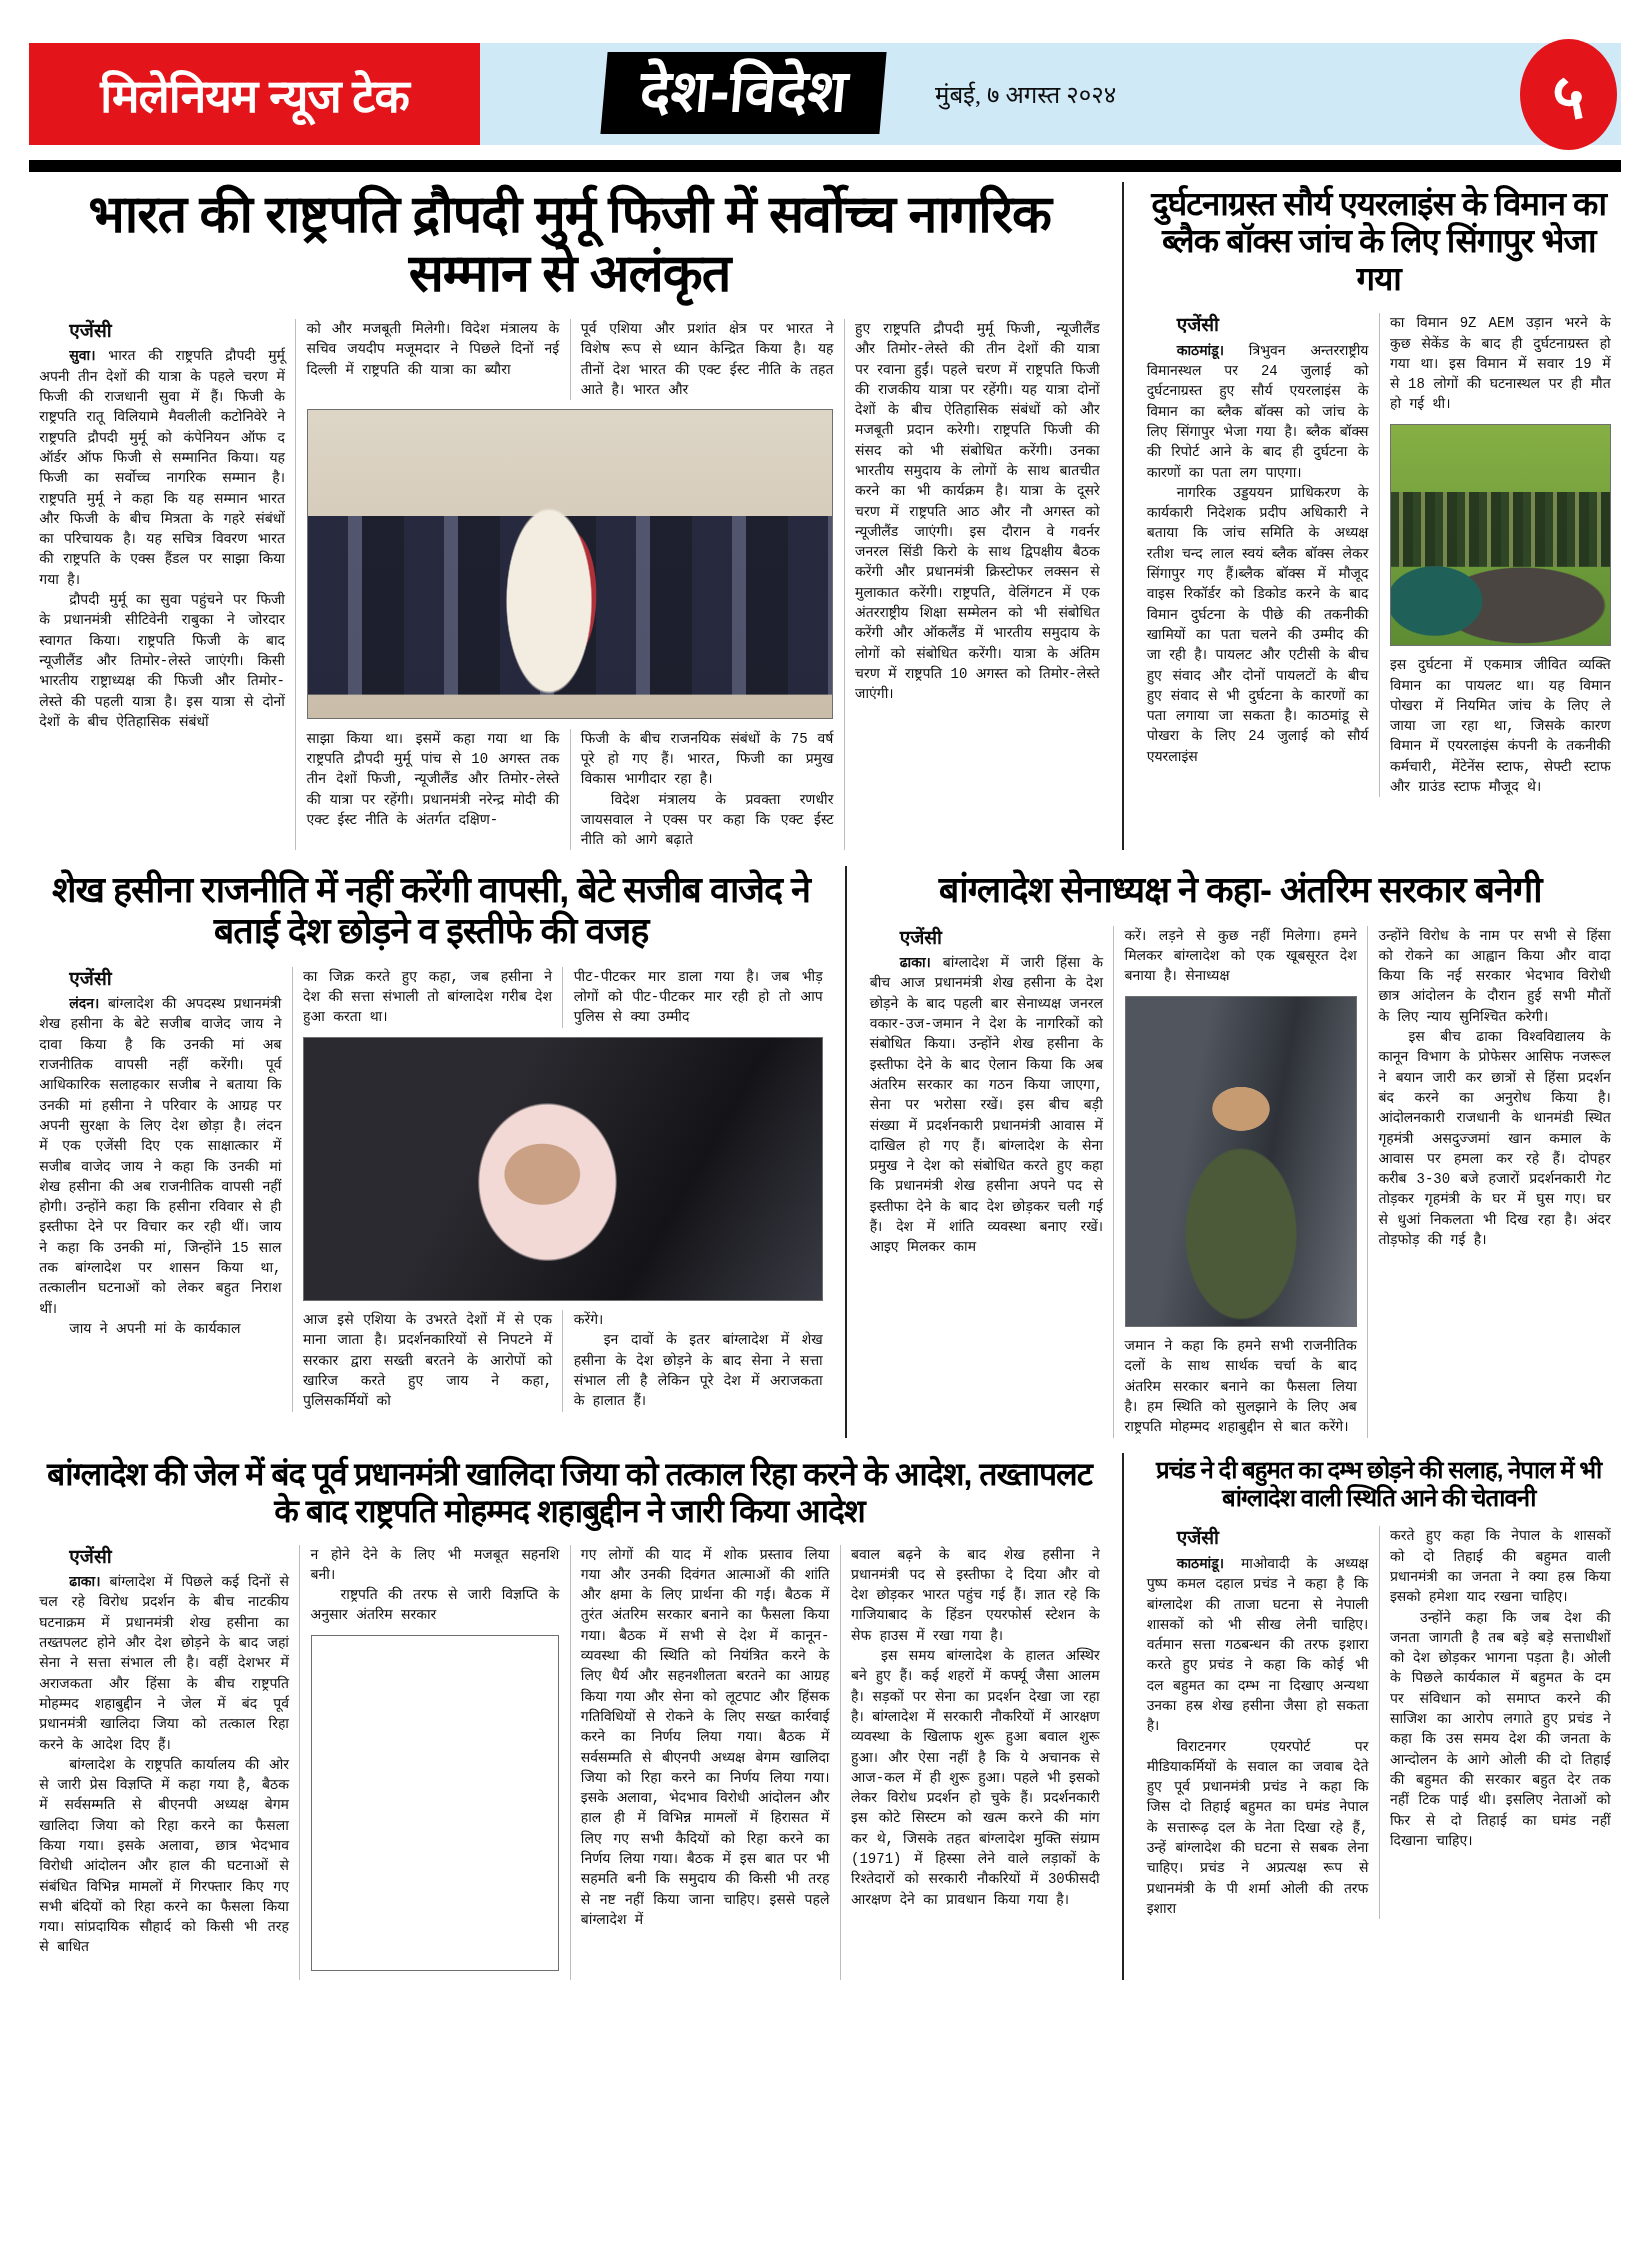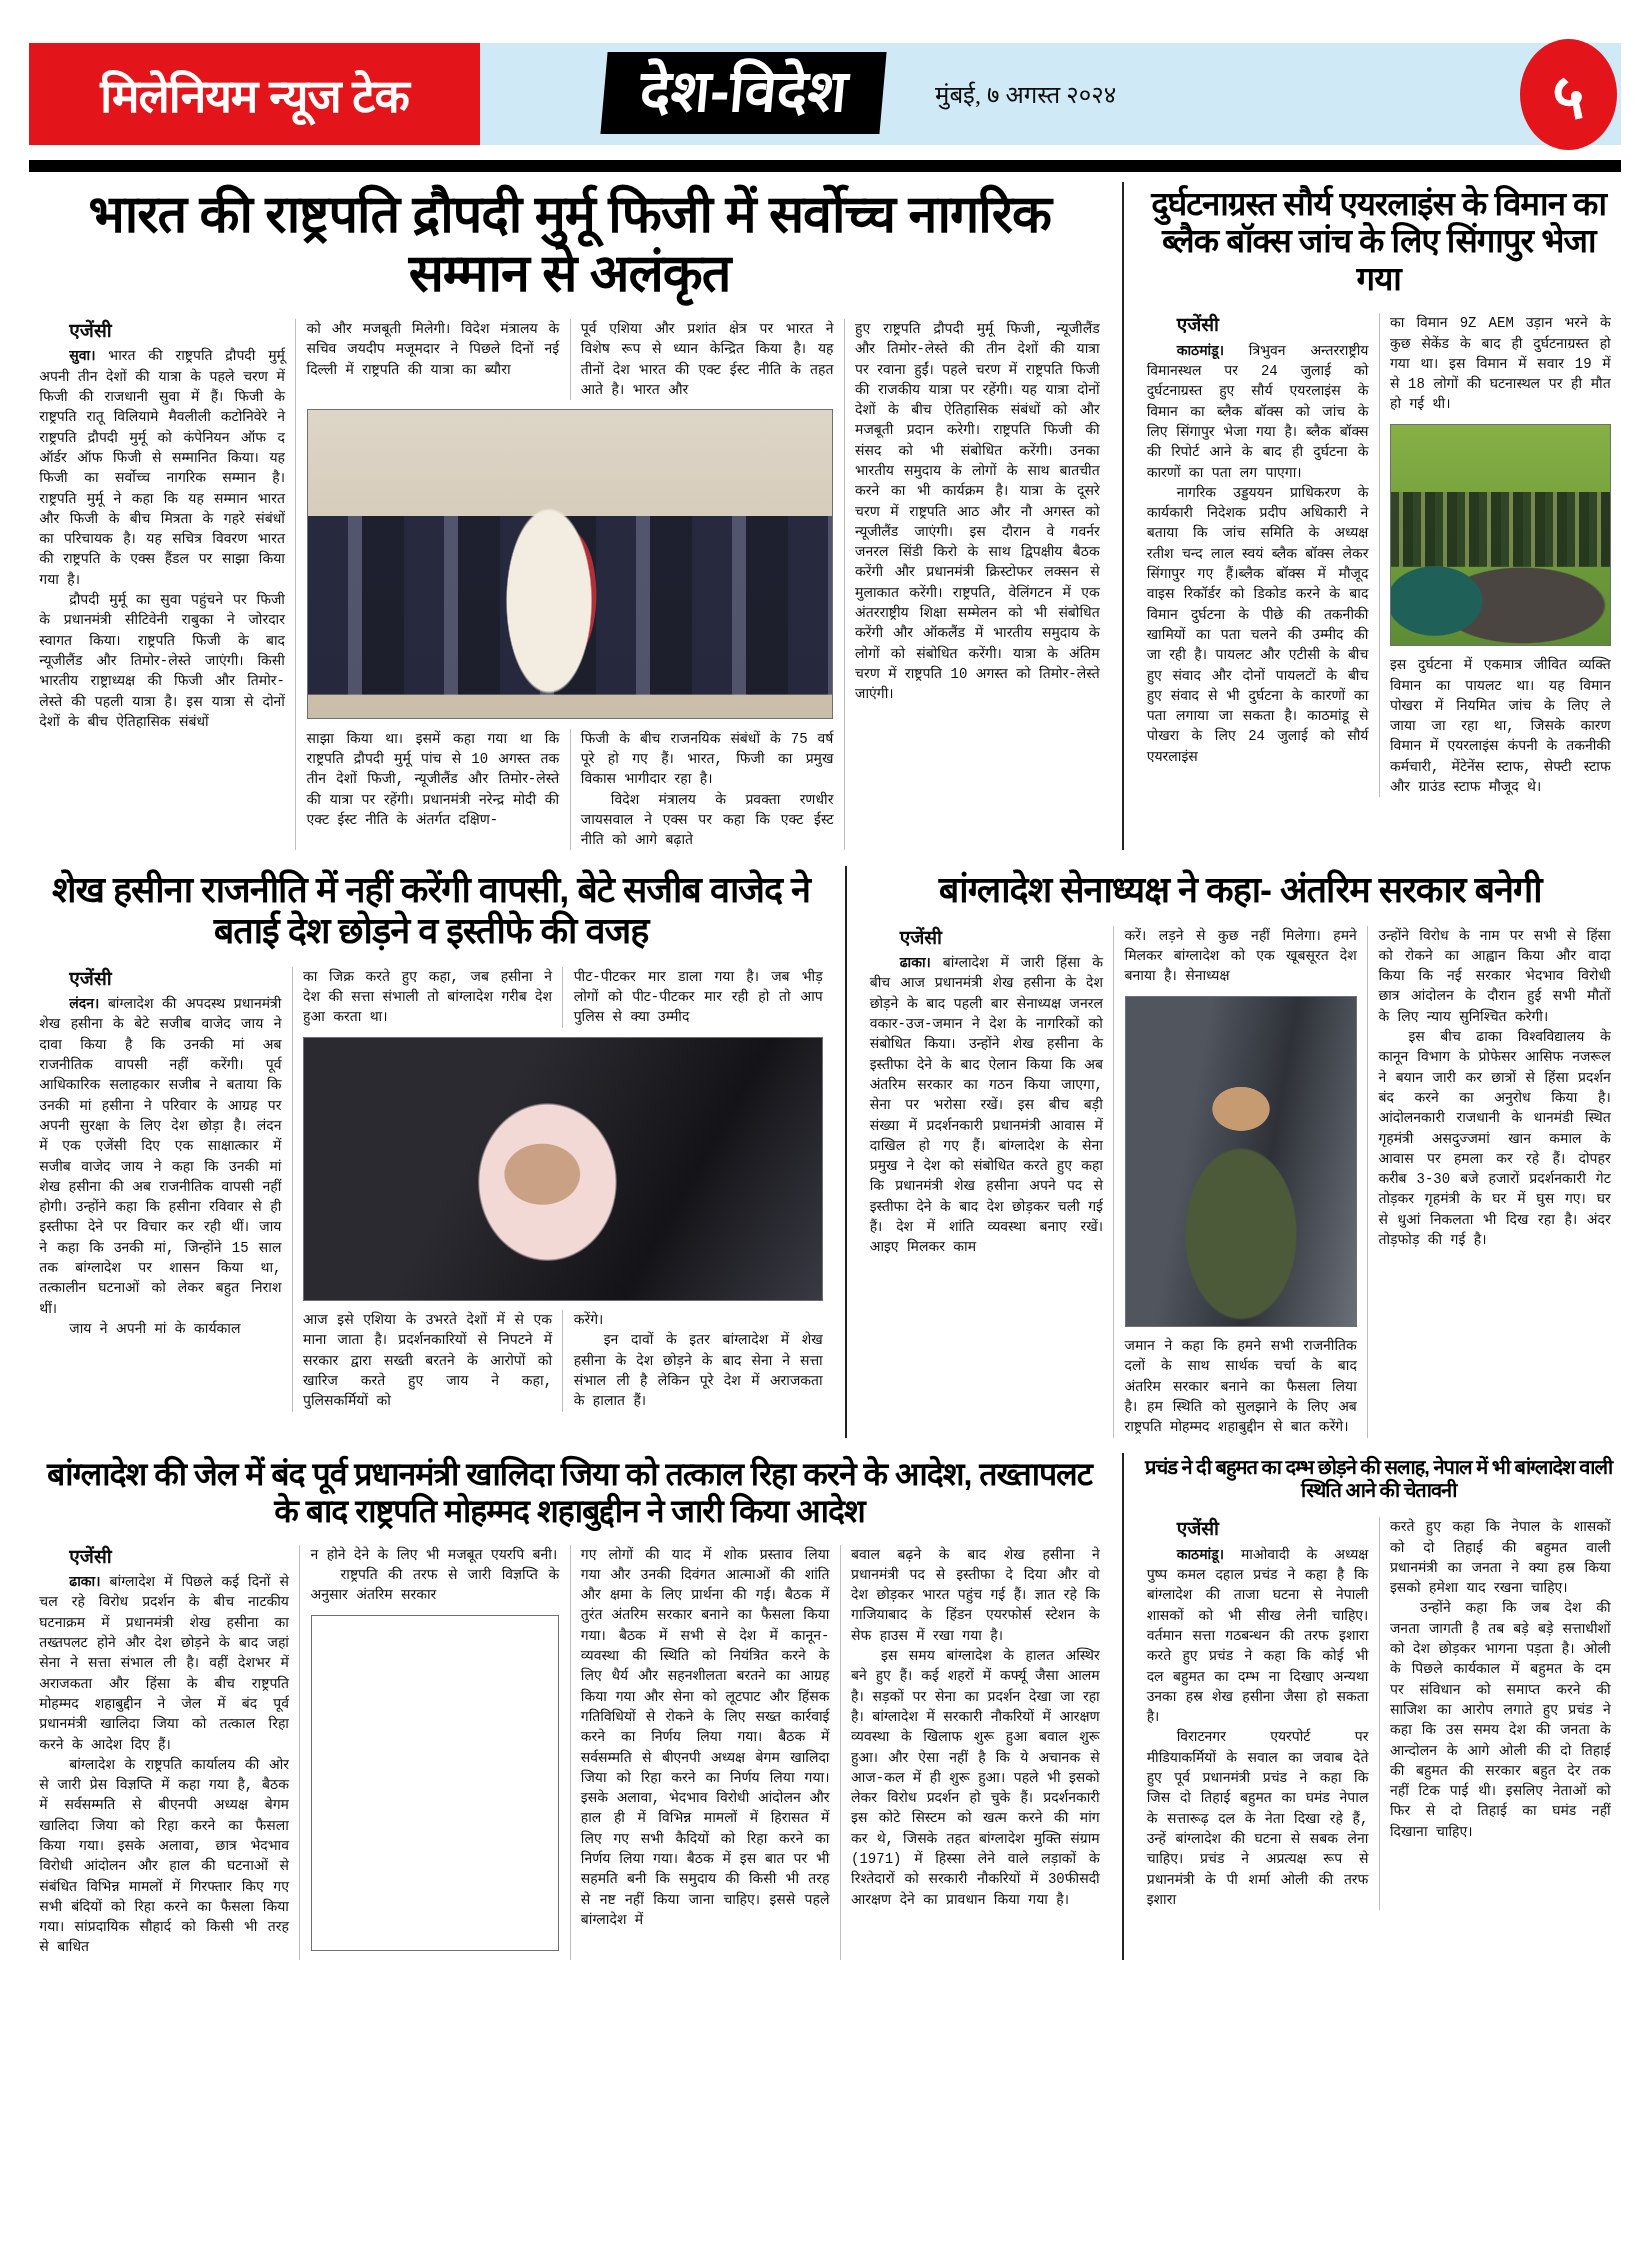--- a/index.html
+++ b/index.html
@@ -30,21 +30,21 @@
   .w-hasina { width:804px; }
   .flexfill { flex:1; }
 
   .headline { font-family:"Liberation Sans","DejaVu Sans",sans-serif; font-weight:bold; color:#000;
               text-align:center; line-height:1.14; letter-spacing:-1px; margin:3.1px 5.2px 15.5px; }
   .fiji-h     { font-size:52px; }
   .saurya-h   { font-size:33px;  }
   .hasina-h   { font-size:36px;  }
   .army-h     { font-size:36px;  }
   .khalida-h  { font-size:32px;  }
-  .prachanda-h{ font-size:20px;  }
+  .prachanda-h{ font-size:24px;  }
 
   .cols { display:grid;font-family:Liberation Mono, monospace; }
   .cols2 { grid-template-columns:1fr 1fr; }
   .cols3 { grid-template-columns:1fr 1fr 1fr; }
   .cols4 { grid-template-columns:1fr 2.06fr 1fr; }
   .cols-h { grid-template-columns:1fr 2.06fr; }
   .cols > * { padding:0 10.3px; min-width:0; }
   .cols > * + * { border-left:0.5px solid #bdbdbd; }
 
   .half-cols { display:flex; }
@@ -229,21 +229,21 @@
   <section class="band">
     <article class="w-khalida">
       <h1 class="headline khalida-h">बांग्लादेश की जेल में बंद पूर्व प्रधानमंत्री खालिदा जिया को तत्काल रिहा करने के आदेश, तख्तापलट के बाद राष्ट्रपति मोहम्मद शहाबुद्दीन ने जारी किया आदेश</h1>
       <div class="cols cols3" style="grid-template-columns:1fr 1fr 1fr 1fr;">
         <div>
           <p class="byline">एजेंसी</p>
           <p class="bp"><b class="dl">ढाका।</b> <span>बांग्लादेश में पिछले कई दिनों से चल रहे विरोध प्रदर्शन के बीच नाटकीय घटनाक्रम में प्रधानमंत्री शेख हसीना का तख्तपलट होने और देश छोड़ने के बाद जहां सेना ने सत्ता संभाल ली है। वहीं देशभर में अराजकता और हिंसा के बीच राष्ट्रपति मोहम्मद शहाबुद्दीन ने जेल में बंद पूर्व प्रधानमंत्री खालिदा जिया को तत्काल रिहा करने के आदेश दिए हैं।</span></p>
           <p class="bp">बांग्लादेश के राष्ट्रपति कार्यालय की ओर से जारी प्रेस विज्ञप्ति में कहा गया है, बैठक में सर्वसम्मति से बीएनपी अध्यक्ष बेगम खालिदा जिया को रिहा करने का फैसला किया गया। इसके अलावा, छात्र भेदभाव विरोधी आंदोलन और हाल की घटनाओं से संबंधित विभिन्न मामलों में गिरफ्तार किए गए सभी बंदियों को रिहा करने का फैसला किया गया। सांप्रदायिक सौहार्द को किसी भी तरह से बाधित</p>
         </div>
         <div>
-          <p class="bp cont">न होने देने के लिए भी मजबूत एयरपि बनी।</p>
+          <p class="bp cont">न होने देने के लिए भी मजबूत सहनशि बनी।</p>
           <p class="bp">राष्ट्रपति की तरफ से जारी विज्ञप्ति के अनुसार अंतरिम सरकार</p>
           <div class="photo" id="shahabuddin-photo"></div>
 
         </div>
         <div>
           <p class="bp cont">गए लोगों की याद में शोक प्रस्ताव लिया गया और उनकी दिवंगत आत्माओं की शांति और क्षमा के लिए प्रार्थना की गई। बैठक में तुरंत अंतरिम सरकार बनाने का फैसला किया गया। बैठक में सभी से देश में कानून-व्यवस्था की स्थिति को नियंत्रित करने के लिए धैर्य और सहनशीलता बरतने का आग्रह किया गया और सेना को लूटपाट और हिंसक गतिविधियों से रोकने के लिए सख्त कार्रवाई करने का निर्णय लिया गया। बैठक में सर्वसम्मति से बीएनपी अध्यक्ष बेगम खालिदा जिया को रिहा करने का निर्णय लिया गया। इसके अलावा, भेदभाव विरोधी आंदोलन और हाल ही में विभिन्न मामलों में हिरासत में लिए गए सभी कैदियों को रिहा करने का निर्णय लिया गया। बैठक में इस बात पर भी सहमति बनी कि समुदाय की किसी भी तरह से नष्ट नहीं किया जाना चाहिए। इससे पहले बांग्लादेश में</p>
         </div>
         <div>
           <p class="bp cont">बवाल बढ़ने के बाद शेख हसीना ने प्रधानमंत्री पद से इस्तीफा दे दिया और वो देश छोड़कर भारत पहुंच गई हैं। ज्ञात रहे कि गाजियाबाद के हिंडन एयरफोर्स स्टेशन के सेफ हाउस में रखा गया है।</p>
           <p class="bp">इस समय बांग्लादेश के हालत अस्थिर बने हुए हैं। कई शहरों में कर्फ्यू जैसा आलम है। सड़कों पर सेना का प्रदर्शन देखा जा रहा है। बांग्लादेश में सरकारी नौकरियों में आरक्षण व्यवस्था के खिलाफ शुरू हुआ बवाल शुरू हुआ। और ऐसा नहीं है कि ये अचानक से आज-कल में ही शुरू हुआ। पहले भी इसको लेकर विरोध प्रदर्शन हो चुके हैं। प्रदर्शनकारी इस कोटे सिस्टम को खत्म करने की मांग कर थे, जिसके तहत बांग्लादेश मुक्ति संग्राम (1971) में हिस्सा लेने वाले लड़ाकों के रिश्तेदारों को सरकारी नौकरियों में 30फीसदी आरक्षण देने का प्रावधान किया गया है।</p>

